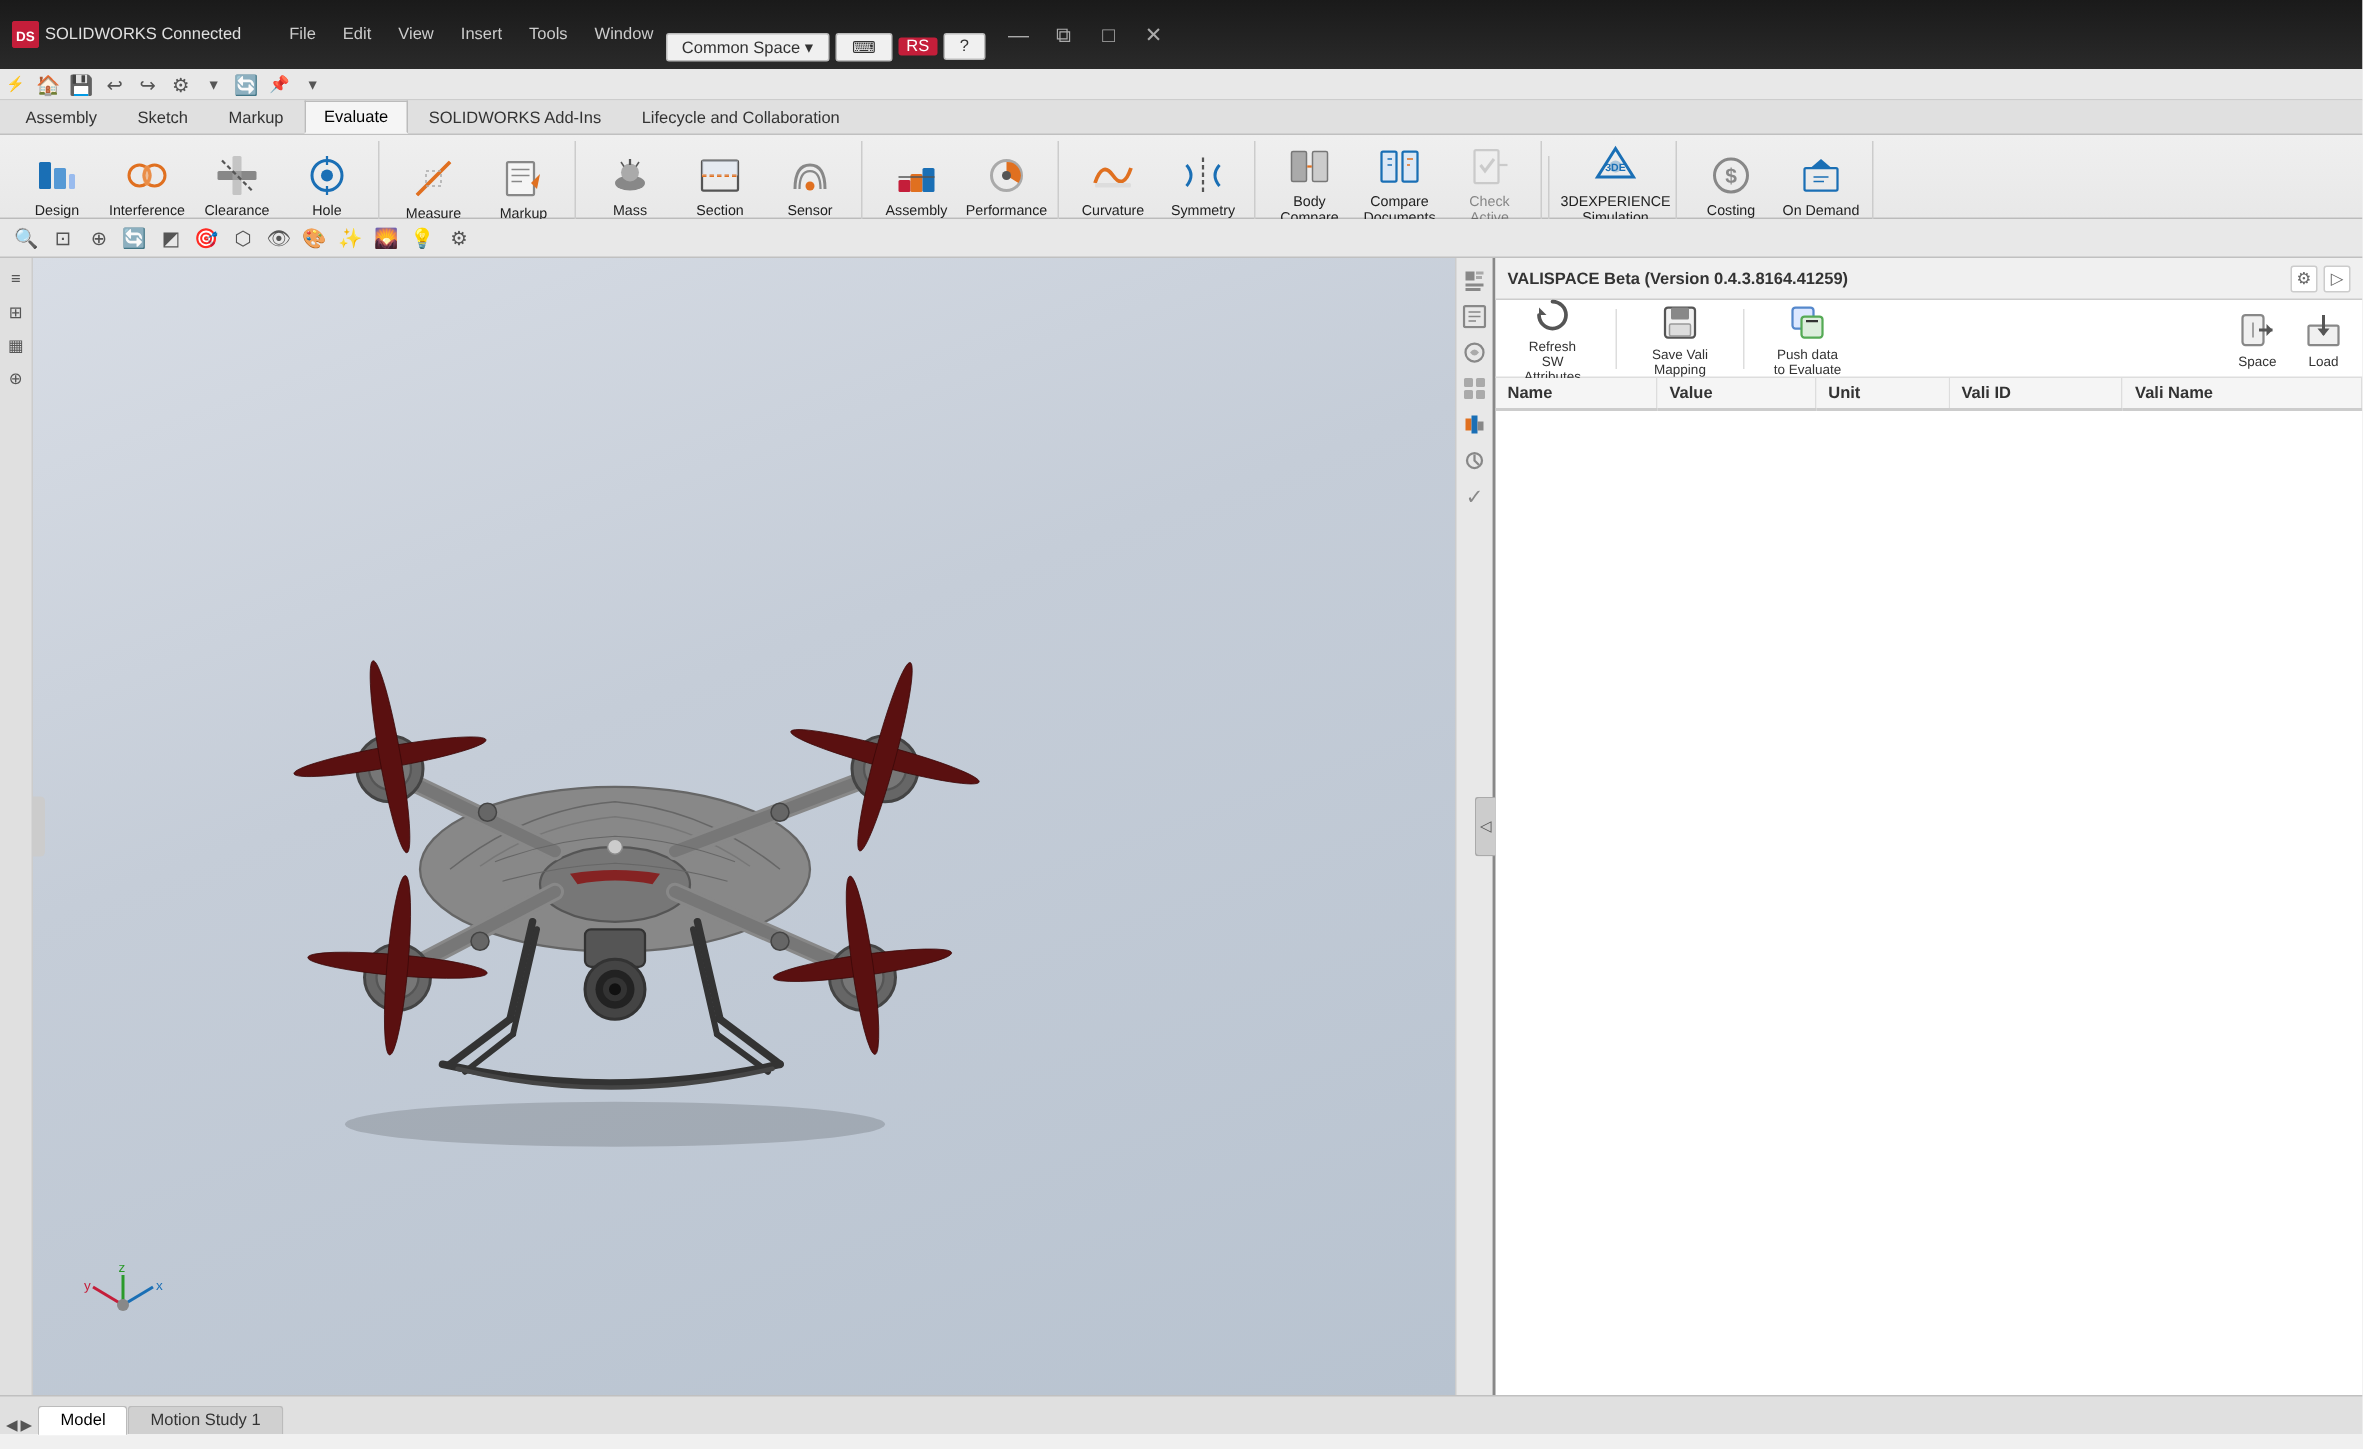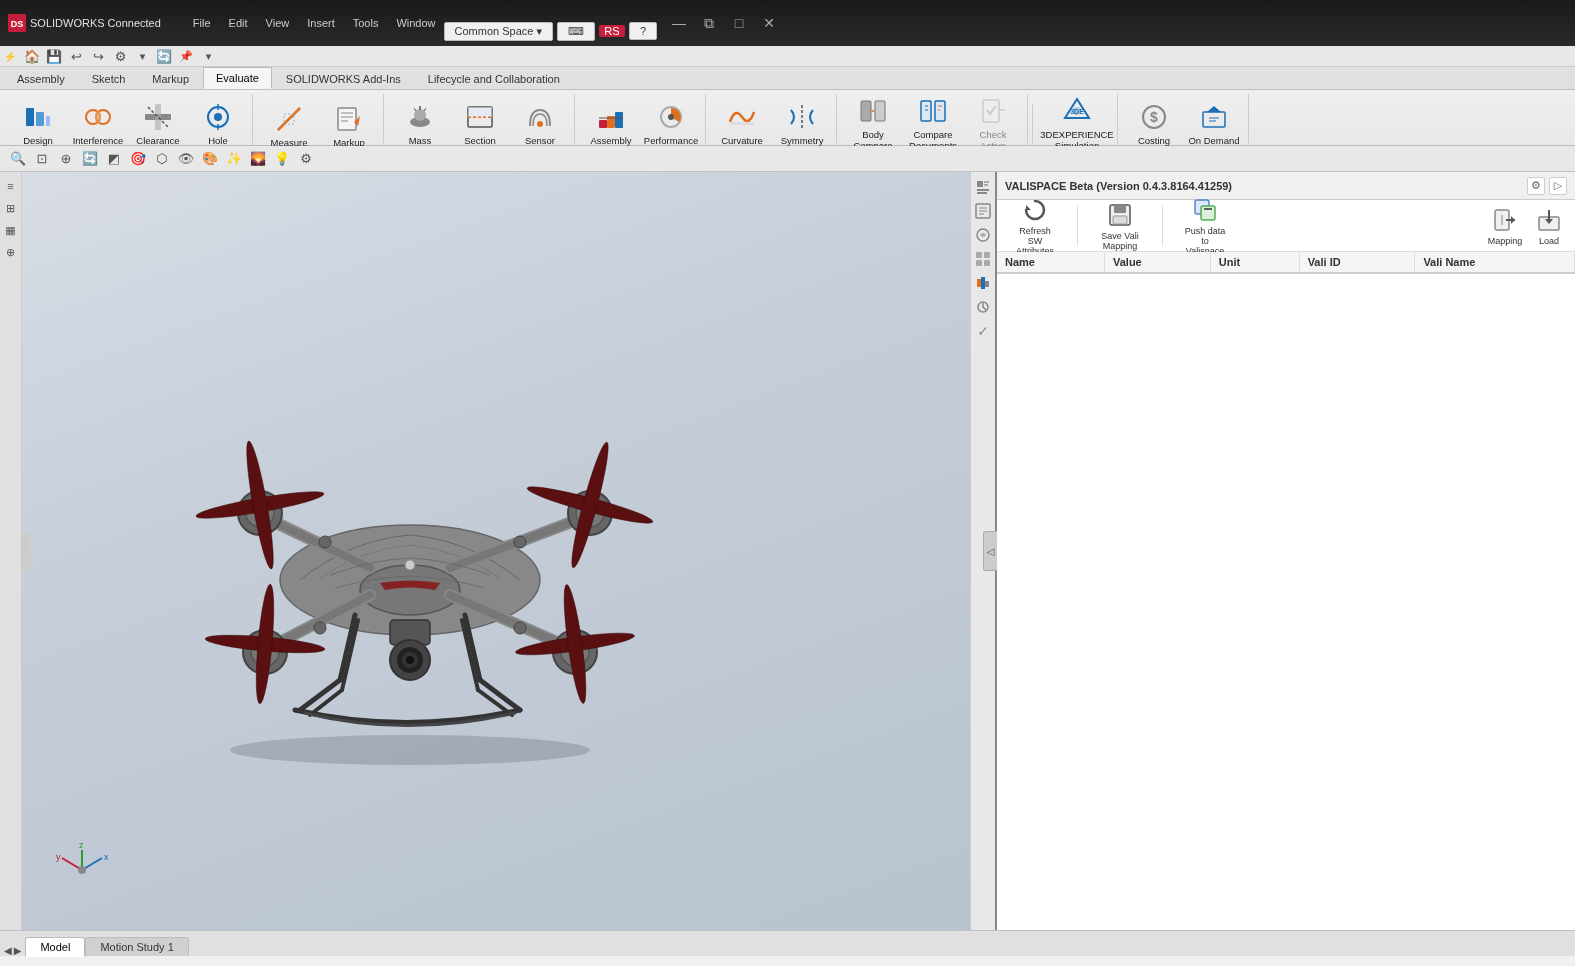--- a/index.html
+++ b/index.html
@@ -957,34 +957,34 @@
         </div>
         <div class="vali-sep"></div>
         <div class="vali-tool-btn">
           <div class="vt-icon">
             <svg width="26" height="26" viewBox="0 0 26 26">
               <rect x="3" y="3" width="14" height="14" fill="#dde8ff" stroke="#5588cc" stroke-width="1.5" rx="2"></rect>
               <rect x="9" y="9" width="14" height="14" fill="#ddeedd" stroke="#55aa55" stroke-width="1.5" rx="2"></rect>
               <line x1="12" y1="12" x2="20" y2="12" stroke="#333" stroke-width="1.5" marker-end="url(#arr)"></line>
             </svg>
           </div>
-          <span>Push data to Valispace</span>
+          <span>Push data to Evaluate</span>
         </div>
 
         <div id="vali-toolbar-right">
           <div class="vali-tool-btn" style="width:44px;">
             <div class="vt-icon">
               <svg width="26" height="26" viewBox="0 0 26 26">
                 <rect x="3" y="3" width="14" height="20" fill="#f0f0f0" stroke="#888" stroke-width="1.5" rx="2"></rect>
                 <path d="M14 13 L23 13" stroke="#555" stroke-width="2"></path>
                 <polygon points="19,9 23,13 19,17" fill="#555"></polygon>
                 <line x1="10" y1="8" x2="10" y2="18" stroke="#888" stroke-width="1"></line>
               </svg>
             </div>
-            <span>Mapping</span>
+            <span>Space</span>
           </div>
           <div class="vali-tool-btn" style="width:36px;">
             <div class="vt-icon">
               <svg width="26" height="26" viewBox="0 0 26 26">
                 <rect x="3" y="10" width="20" height="13" fill="#f0f0f0" stroke="#888" stroke-width="1.5" rx="1"></rect>
                 <path d="M13 3 L13 16" stroke="#555" stroke-width="2"></path>
                 <polygon points="9,12 13,17 17,12" fill="#555"></polygon>
               </svg>
             </div>
             <span>Load</span>

